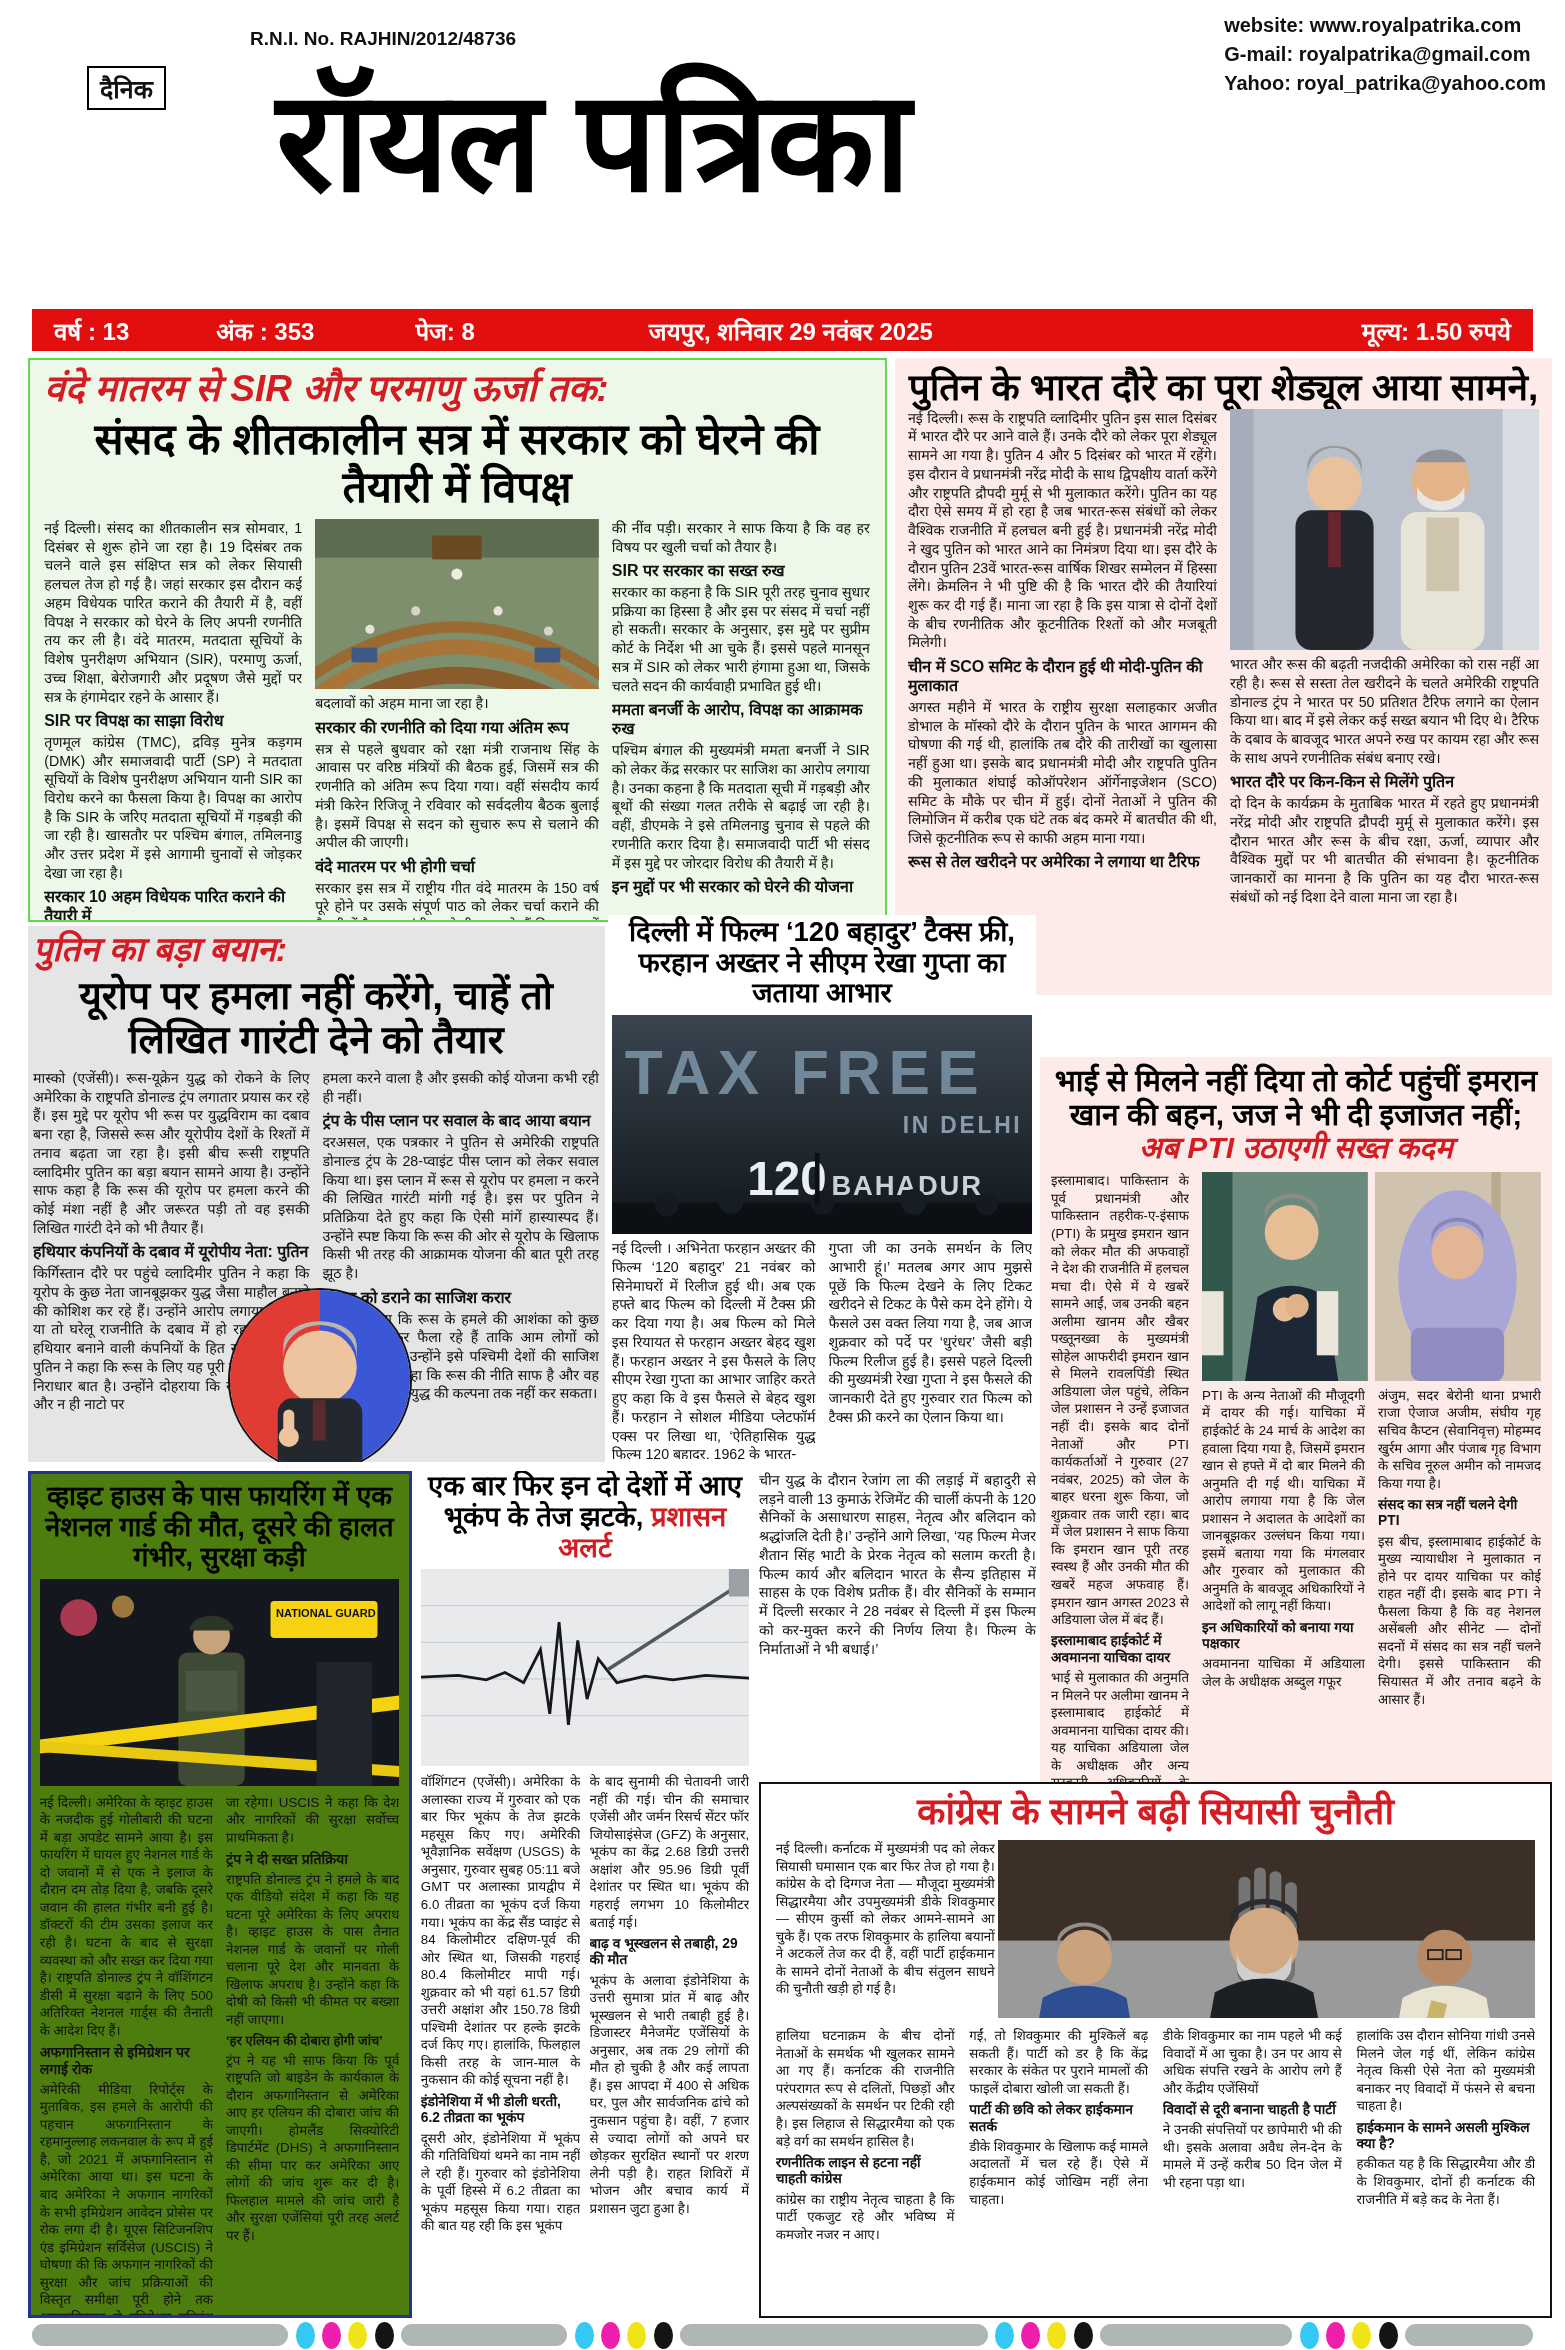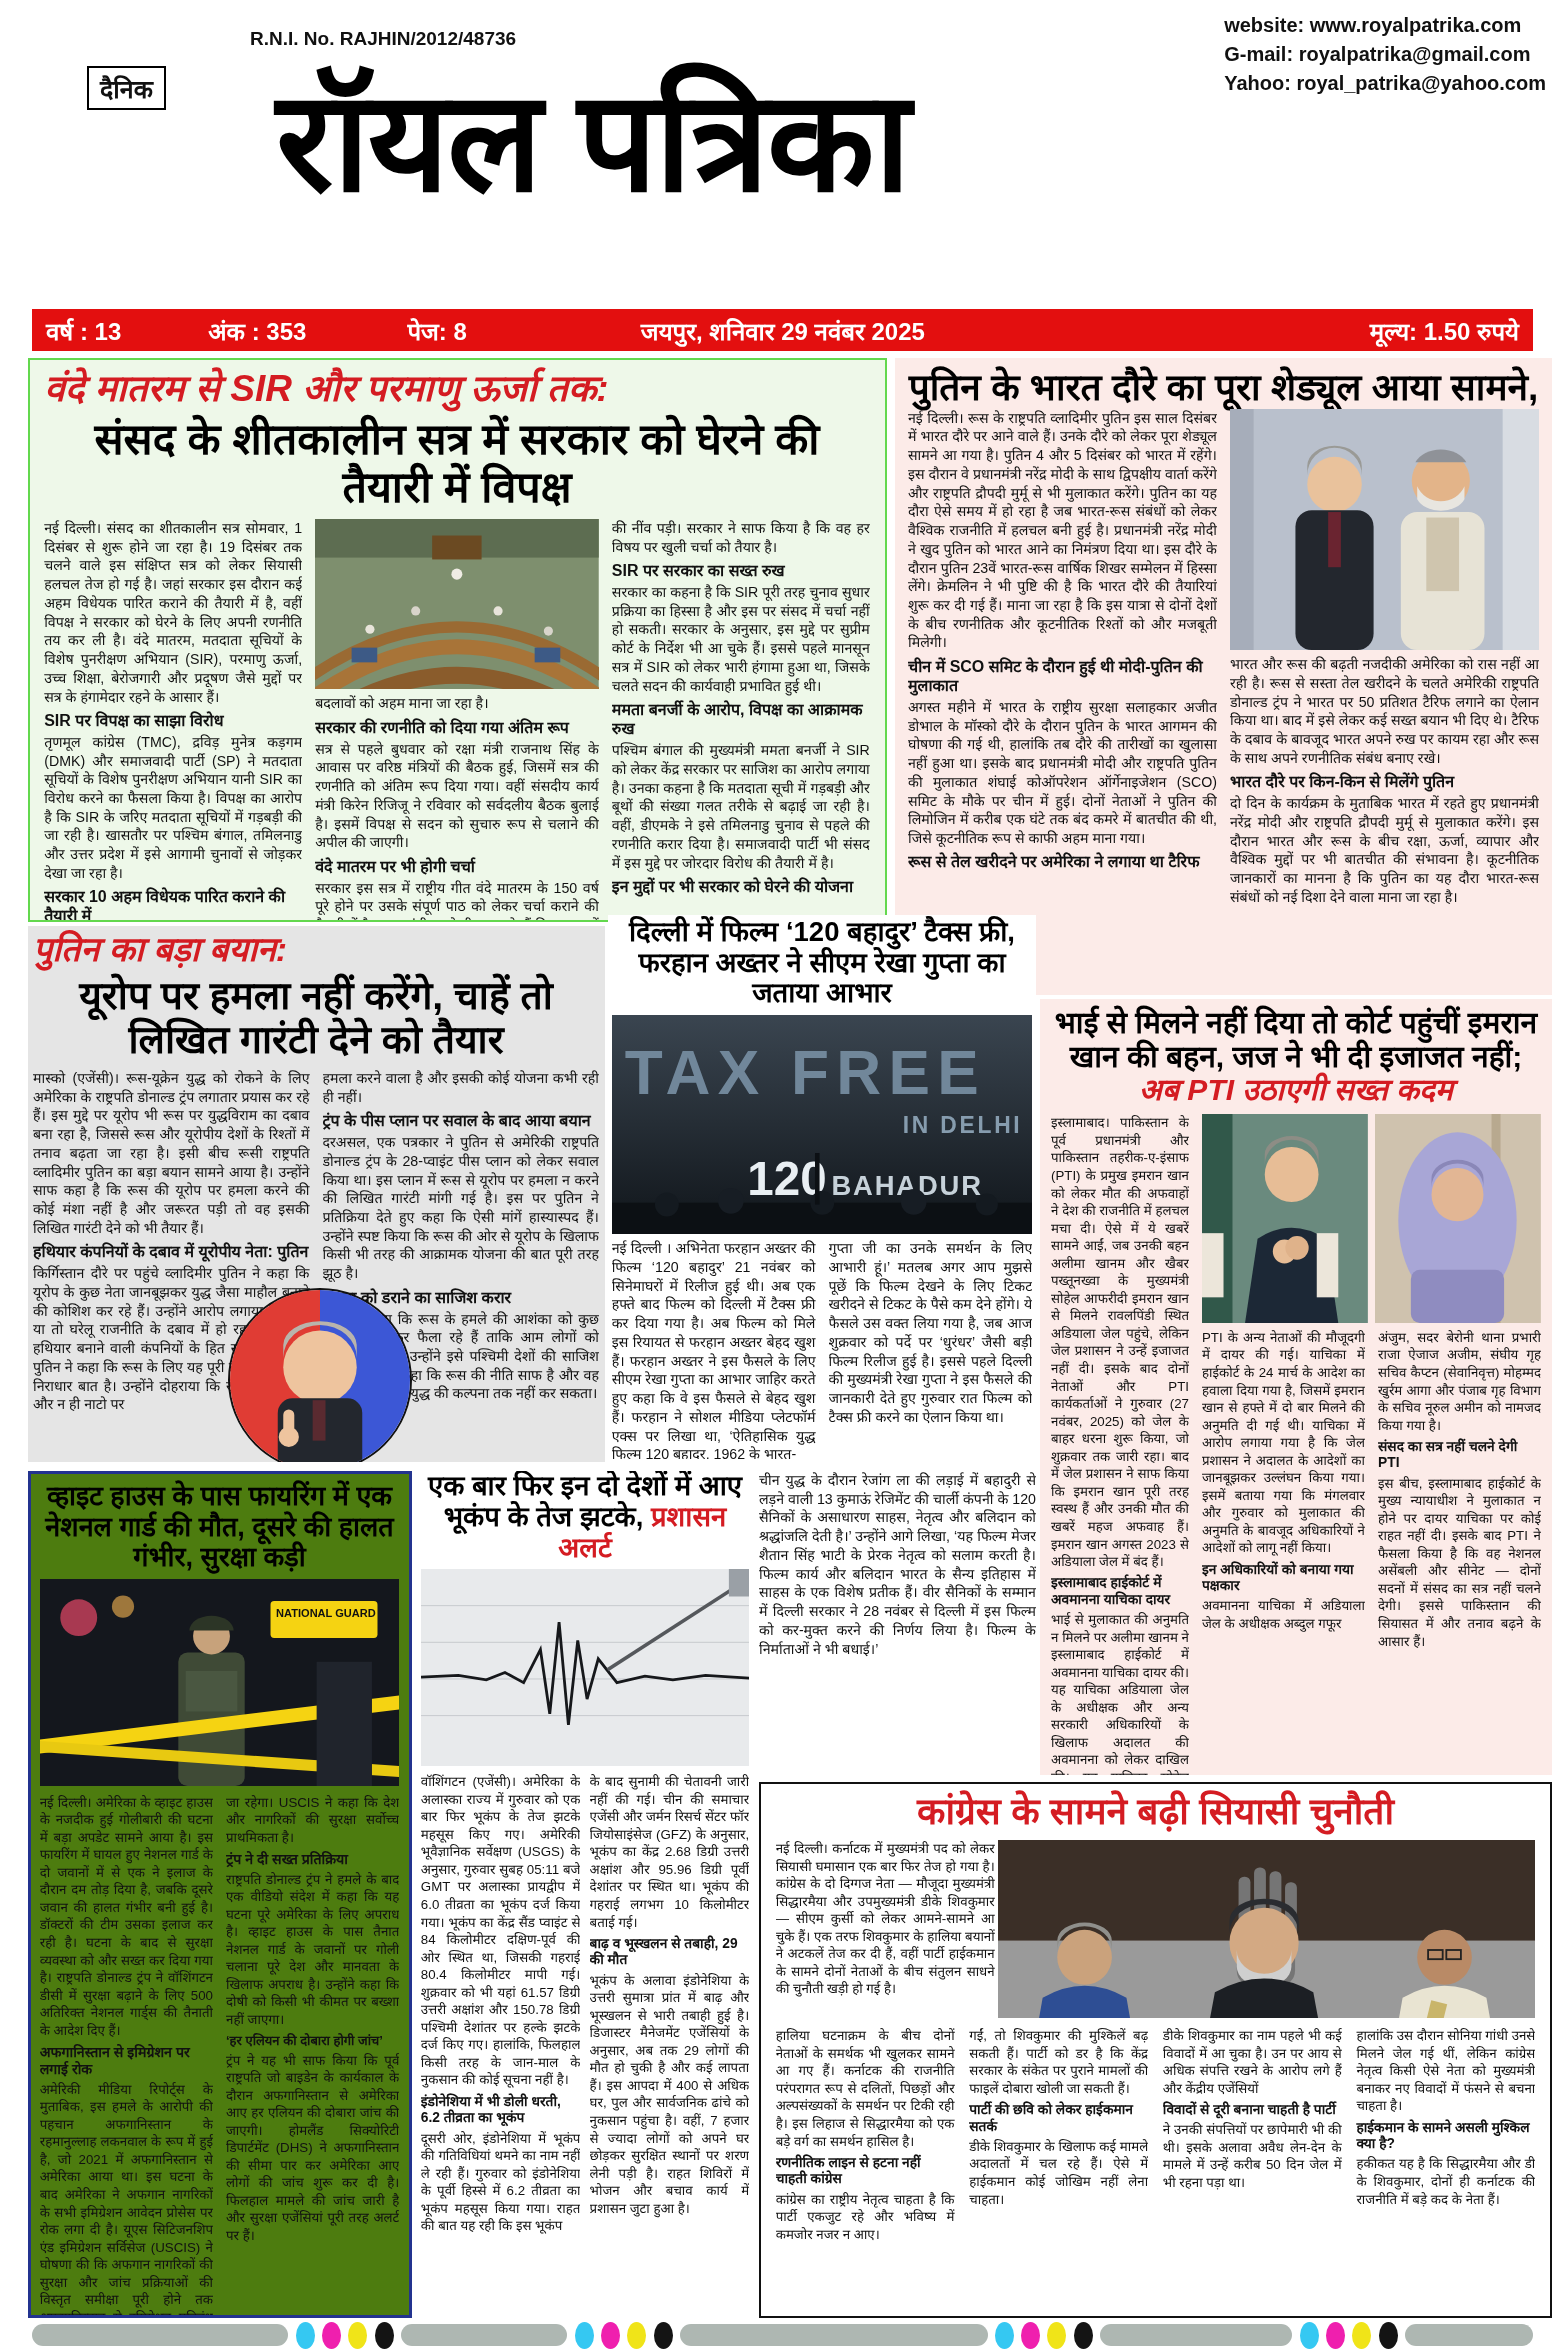--- a/index.html
+++ b/index.html
@@ -8,21 +8,21 @@
   .abs{position:absolute;}
   .article{box-sizing:border-box;overflow:hidden;}
   .green-box{background:#eef8e9;border:2.8px solid #63d84e;}
   .pink-box{background:#fcebe8;}
   .blue-box{background:#4d7c0f;border:3.7px solid #23338f;}
   .cm-box{background:#fff;border:2.8px solid #111;}
   .rni{font-weight:bold;font-size:19px;}
   .daily-box{border:2.8px solid #000;padding:2.8px 11px;font-size:25px;font-weight:bold;}
   .masthead{font-size:140px;font-weight:800;line-height:1.0;text-align:center;letter-spacing:-1.8px;color:#000;}
   .contact{font-weight:bold;font-size:20px;line-height:1.45;text-align:left;}
-  .infobar{background:#e30f0f;color:#fff;font-weight:bold;font-size:24px;display:flex;align-items:center;padding:0 14px;box-sizing:border-box;}
+  .infobar{background:#e30f0f;color:#fff;font-weight:bold;font-size:24px;display:flex;align-items:center;padding:0 22px;box-sizing:border-box;}
   .infobar span{white-space:nowrap;}
   .kicker{color:#d41c22;font-weight:800;font-style:italic;font-size:37px;line-height:1.1;margin:1.8px 0 5.5px;}
   .kicker.small{font-size:34px;}
   .headline{font-weight:800;text-align:center;color:#000;line-height:1.12;}
   .red-t{color:#d41c22;}
   .green-t{color:#36d41e;}
   .cols{display:flex;gap:13px;align-items:stretch;}
   .col{flex:1;min-width:0;overflow:hidden;}
   p.b{font-size:14.2px;line-height:1.32;text-align:justify;margin:0 0 4.6px;}
   p.b.sm{font-size:13.3px;}
@@ -198,21 +198,21 @@
       <div class="col">
         <p class="b">गुप्ता जी का उनके समर्थन के लिए आभारी हूं।’ मतलब अगर आप मुझसे पूछें कि फिल्म देखने के लिए टिकट खरीदने से टिकट के पैसे कम देने होंगे। ये फैसले उस वक्त लिया गया है, जब आज शुक्रवार को पर्दे पर ‘धुरंधर’ जैसी बड़ी फिल्म रिलीज हुई है। इससे पहले दिल्ली की मुख्यमंत्री रेखा गुप्ता ने इस फैसले की जानकारी देते हुए गुरुवार रात फिल्म को टैक्स फ्री करने का ऐलान किया था।</p>
       </div>
     </div>
   </div>
 
   <div class="abs article" style="left:759px;top:1471px;width:277px;height:303px;background:#fff;">
     <p class="b">चीन युद्ध के दौरान रेजांग ला की लड़ाई में बहादुरी से लड़ने वाली 13 कुमाऊं रेजिमेंट की चार्ली कंपनी के 120 सैनिकों के असाधारण साहस, नेतृत्व और बलिदान को श्रद्धांजलि देती है।’ उन्होंने आगे लिखा, ‘यह फिल्म मेजर शैतान सिंह भाटी के प्रेरक नेतृत्व को सलाम करती है। फिल्म कार्य और बलिदान भारत के सैन्य इतिहास में साहस के एक विशेष प्रतीक हैं। वीर सैनिकों के सम्मान में दिल्ली सरकार ने 28 नवंबर से दिल्ली में इस फिल्म को कर-मुक्त करने की निर्णय लिया है। फिल्म के निर्माताओं ने भी बधाई।’</p>
   </div>
 
-  <div class="abs article pink-box" style="left:1040px;top:999px;width:512px;height:776px;padding:7.3px 11px;">
+  <div class="abs article pink-box" style="left:1040px;top:1057px;width:512px;height:776px;padding:7.3px 11px;">
     <div class="headline" style="font-size:30px;margin-bottom:7.3px;">
       <span>भाई से मिलने नहीं दिया तो कोर्ट पहुंचीं इमरान खान की बहन, जज ने भी दी इजाजत नहीं; </span><span class="red-t kicker" style="font-size:30px;">अब PTI उठाएगी सख्त कदम</span>
     </div>
     <div class="cols" style="height:680px;">
       <div class="col" style="flex:0 0 138px;">
         <p class="b sm">इस्लामाबाद। पाकिस्तान के पूर्व प्रधानमंत्री और पाकिस्तान तहरीक-ए-इंसाफ (PTI) के प्रमुख इमरान खान को लेकर मौत की अफवाहों ने देश की राजनीति में हलचल मचा दी। ऐसे में ये खबरें सामने आईं, जब उनकी बहन अलीमा खानम और खैबर पख्तूनख्वा के मुख्यमंत्री सोहेल आफरीदी इमरान खान से मिलने रावलपिंडी स्थित अडियाला जेल पहुंचे, लेकिन जेल प्रशासन ने उन्हें इजाजत नहीं दी। इसके बाद दोनों नेताओं और PTI कार्यकर्ताओं ने गुरुवार (27 नवंबर, 2025) को जेल के बाहर धरना शुरू किया, जो शुक्रवार तक जारी रहा। बाद में जेल प्रशासन ने साफ किया कि इमरान खान पूरी तरह स्वस्थ हैं और उनकी मौत की खबरें महज अफवाह हैं। इमरान खान अगस्त 2023 से अडियाला जेल में बंद हैं।</p>
         <h4 class="sub" style="font-size:13.8px;">इस्लामाबाद हाईकोर्ट में अवमानना याचिका दायर</h4>
         <p class="b sm">भाई से मुलाकात की अनुमति न मिलने पर अलीमा खानम ने इस्लामाबाद हाईकोर्ट में अवमानना याचिका दायर की। यह याचिका अडियाला जेल के अधीक्षक और अन्य सरकारी अधिकारियों के खिलाफ अदालत की अवमानना को लेकर दाखिल की। यह याचिका सोहेल आफरीदी और</p>
       </div>
       <div class="col">

